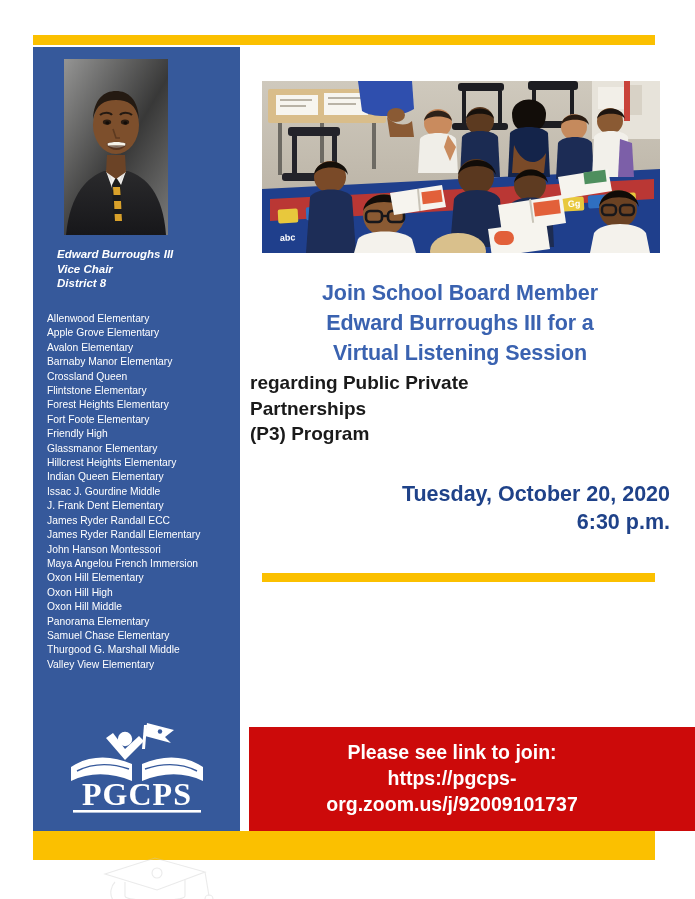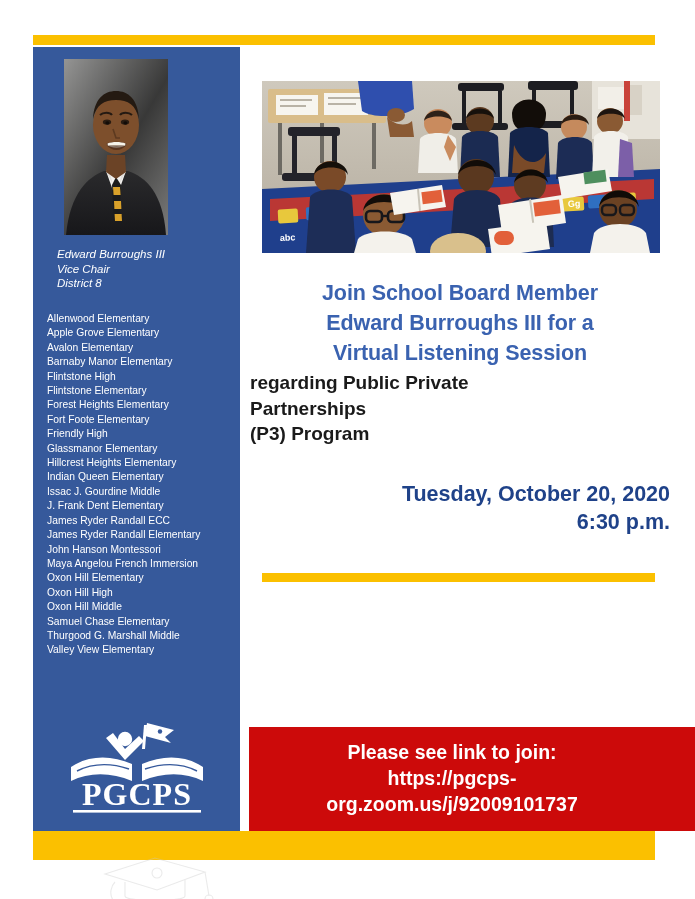--- a/index.html
+++ b/index.html
@@ -73,21 +73,21 @@
 
   .person-block {
     position: absolute;
     left: 0px;
     top: 200px;
     width: 207px;
     padding: 0 14px 0 24px;
     box-sizing: border-box;
     color: #ffffff;
     font-style: italic;
-    font-weight: normal;
+    font-weight: bold;
     font-size: 11.5px;
     line-height: 14.5px;
   }
   .person-block .pname { white-space: nowrap; }
 
   .school-list {
     position: absolute;
     left: 0px;
     top: 265px;
     width: 207px;
@@ -248,37 +248,38 @@
       <div class="pname">Edward Burroughs III</div>
       <div class="pname">Vice Chair</div>
       <div class="pname">District 8</div>
     </div>
 
     <div class="school-list">
       <div>Allenwood Elementary</div>
       <div>Apple Grove Elementary</div>
       <div>Avalon Elementary</div>
       <div>Barnaby Manor Elementary</div>
-      <div>Flintstone High</div>
+      <div>Crossland Queen</div>
       <div>Flintstone Elementary</div>
       <div>Forest Heights Elementary</div>
       <div>Fort Foote Elementary</div>
       <div>Friendly High</div>
       <div>Glassmanor Elementary</div>
       <div>Hillcrest Heights Elementary</div>
       <div>Indian Queen Elementary</div>
       <div>Issac J. Gourdine Middle</div>
       <div>J. Frank Dent Elementary</div>
       <div>James Ryder Randall ECC</div>
       <div>James Ryder Randall Elementary</div>
       <div>John Hanson Montessori</div>
       <div>Maya Angelou French Immersion</div>
       <div>Oxon Hill Elementary</div>
       <div>Oxon Hill High</div>
       <div>Oxon Hill Middle</div>
+      <div>Panorama Elementary</div>
       <div>Samuel Chase Elementary</div>
       <div>Thurgood G. Marshall Middle</div>
       <div>Valley View Elementary</div>
     </div>
 
     <div class="logo">
       <svg viewBox="0 0 152 96">
 
         <path d="M86 4 L113 11 L104 18 L110 24 L84 17 Z" fill="#ffffff"></path>
         <circle cx="99" cy="12.5" r="2.2" fill="#36599B"></circle>

